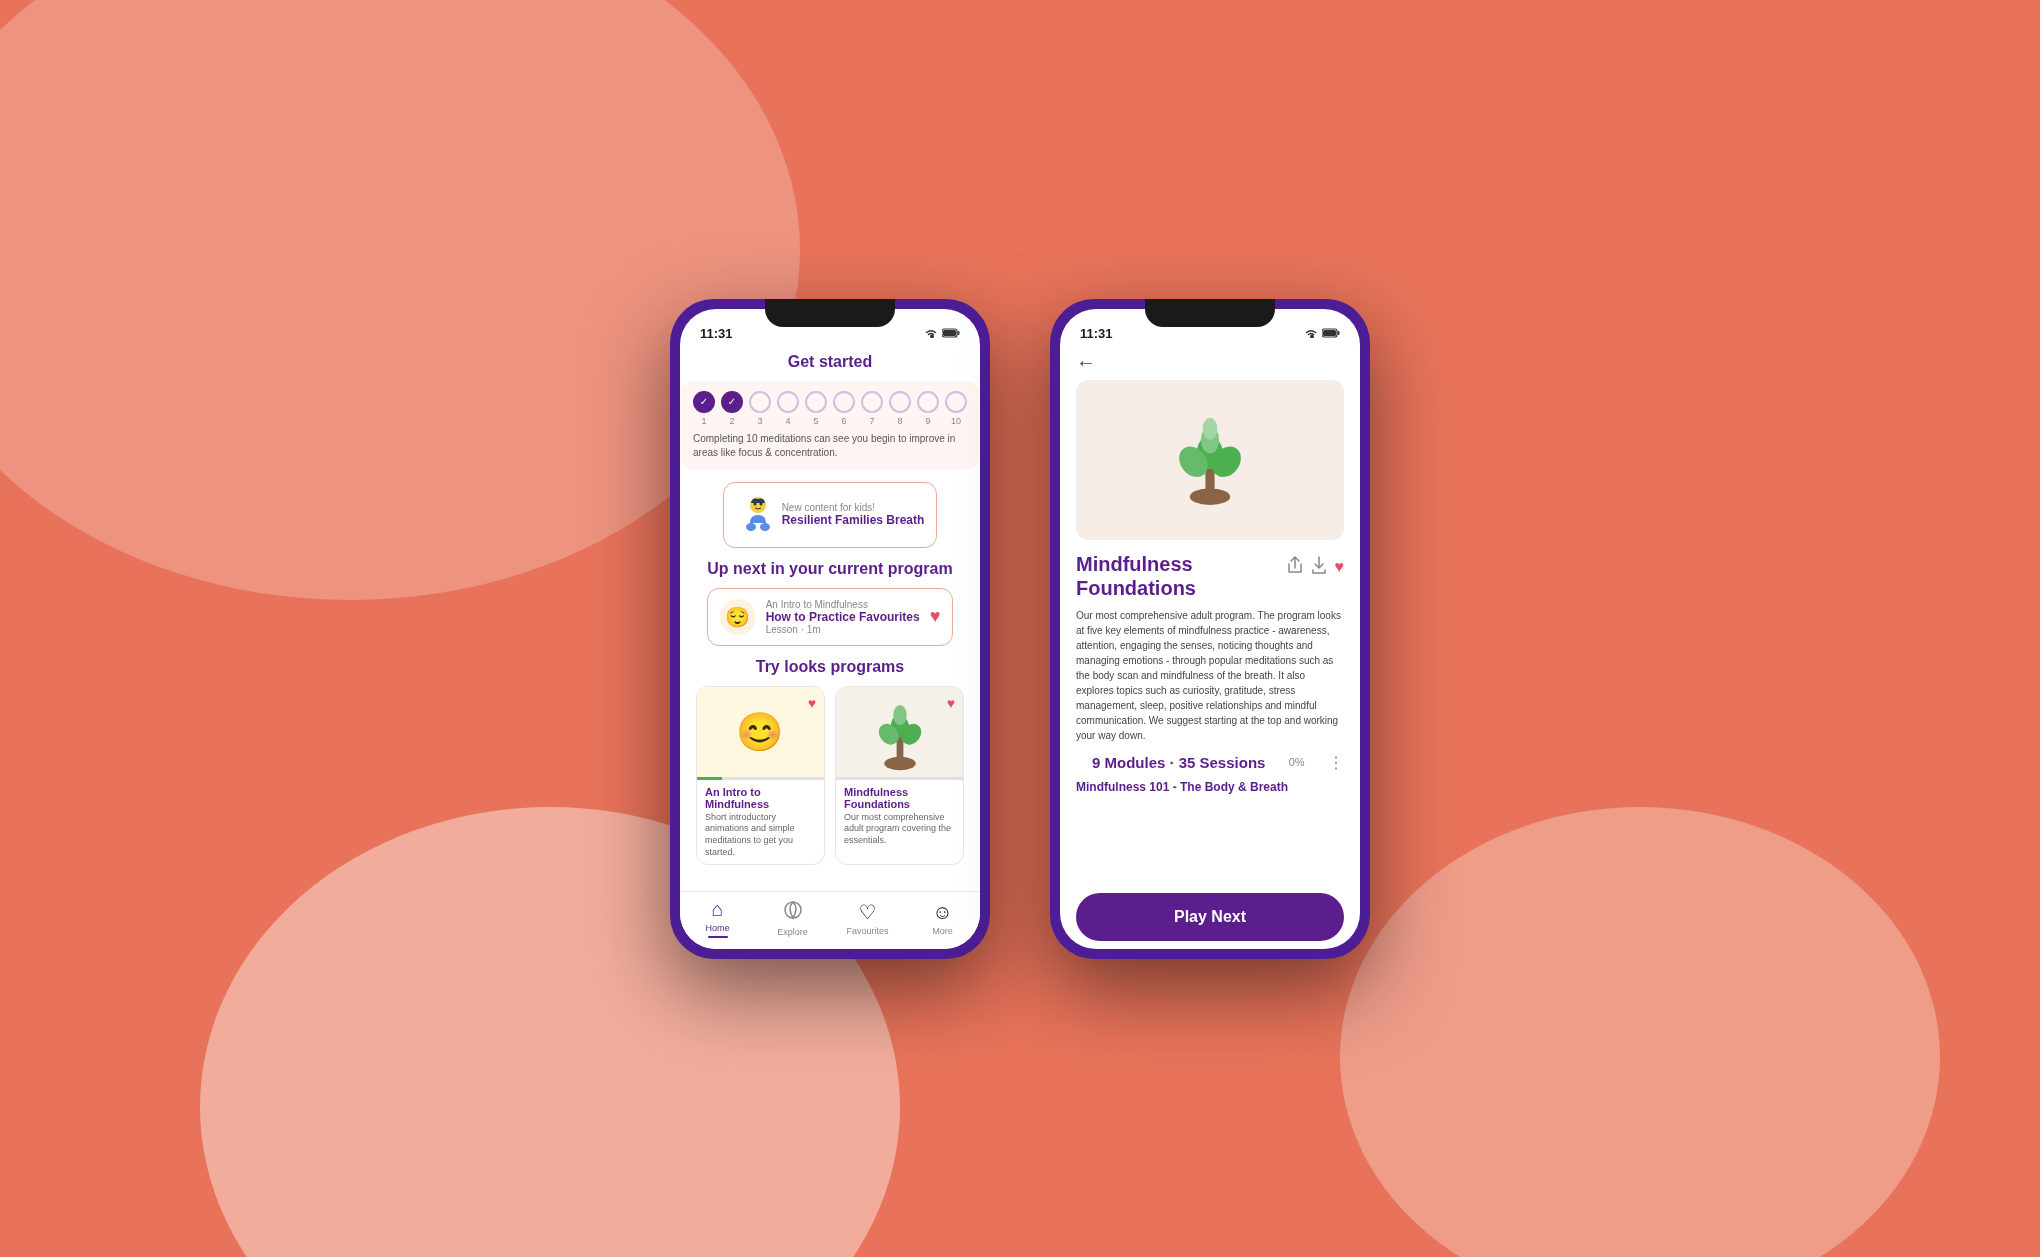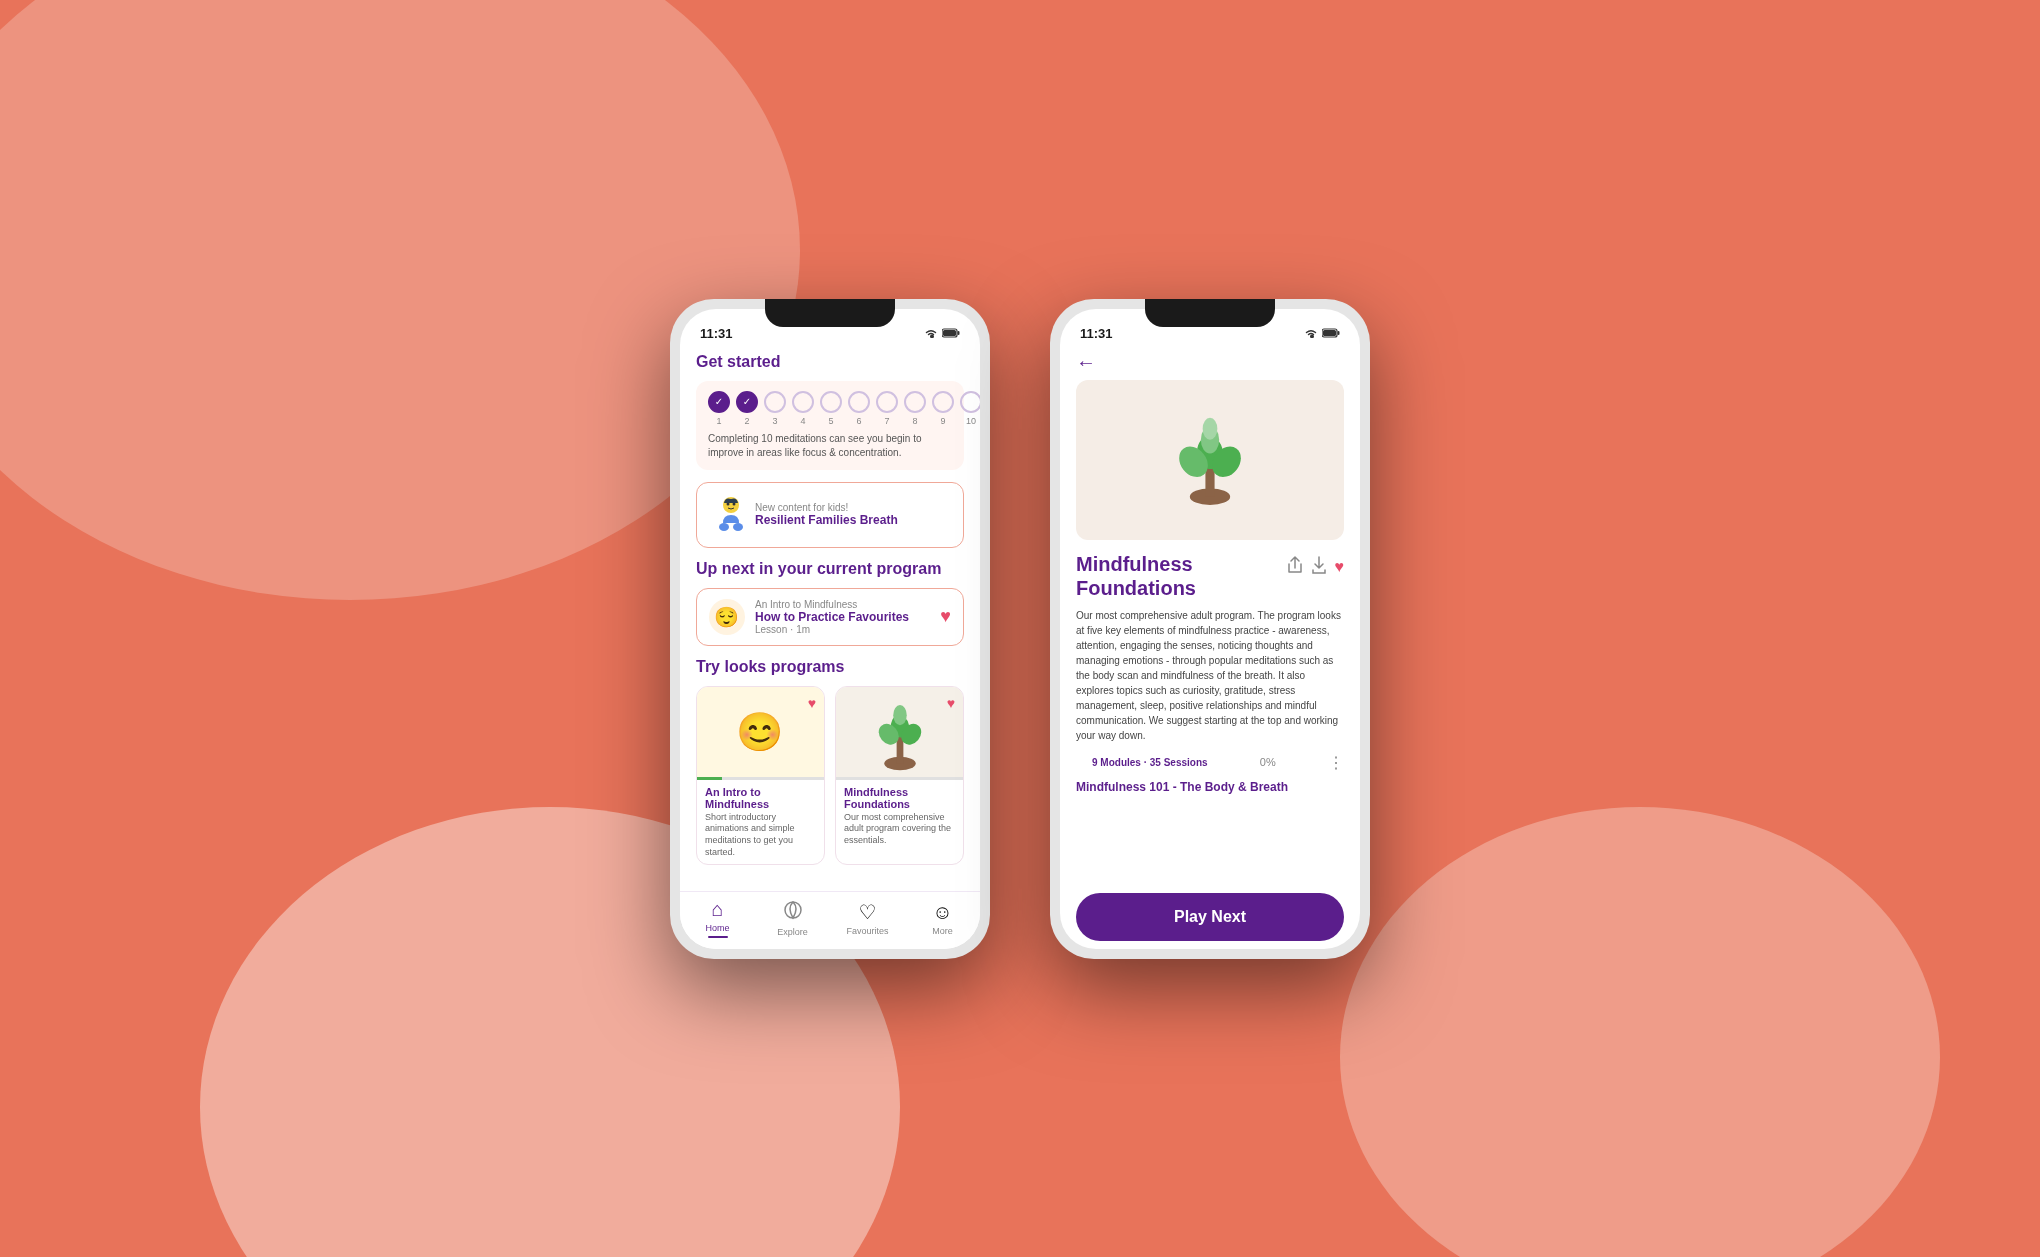--- a/index.html
+++ b/index.html
@@ -51,21 +51,21 @@
       display: flex;
       gap: 60px;
       position: relative;
       z-index: 1;
     }
 
     
     .phone {
       width: 320px;
       height: 660px;
-      background: #e5e5e5;
+      background: #4c1d95;
       border-radius: 44px;
       padding: 10px;
       box-shadow: 0 30px 80px rgba(0,0,0,0.5);
       position: relative;
     }
 
     .phone-screen {
       width: 100%;
       height: 100%;
       background: #fff;
@@ -120,20 +120,21 @@
     }
 
     
     .left-screen {
       background: #fff;
     }
     .left-content {
       flex: 1;
       overflow: hidden;
       padding: 8px 16px 0;
+      align-items: center;
     }
 
     .section-title {
       font-size: 16px;
       font-weight: 700;
       color: #5b1e8c;
       margin-bottom: 10px;
     }
 
     
@@ -414,21 +415,21 @@
       margin-bottom: 10px;
     }
 
     .detail-meta-row {
       display: flex;
       align-items: center;
       justify-content: space-between;
       margin-bottom: 8px;
     }
     .detail-meta-text {
-      font-size: 10px;
+      font-size: 15px;
       font-weight: 600;
       color: #5b1e8c;
       padding-left: 16px;
     }
     .detail-progress-text {
       font-size: 11px;
       color: #888;
     }
     .more-dots {
       color: #888;

